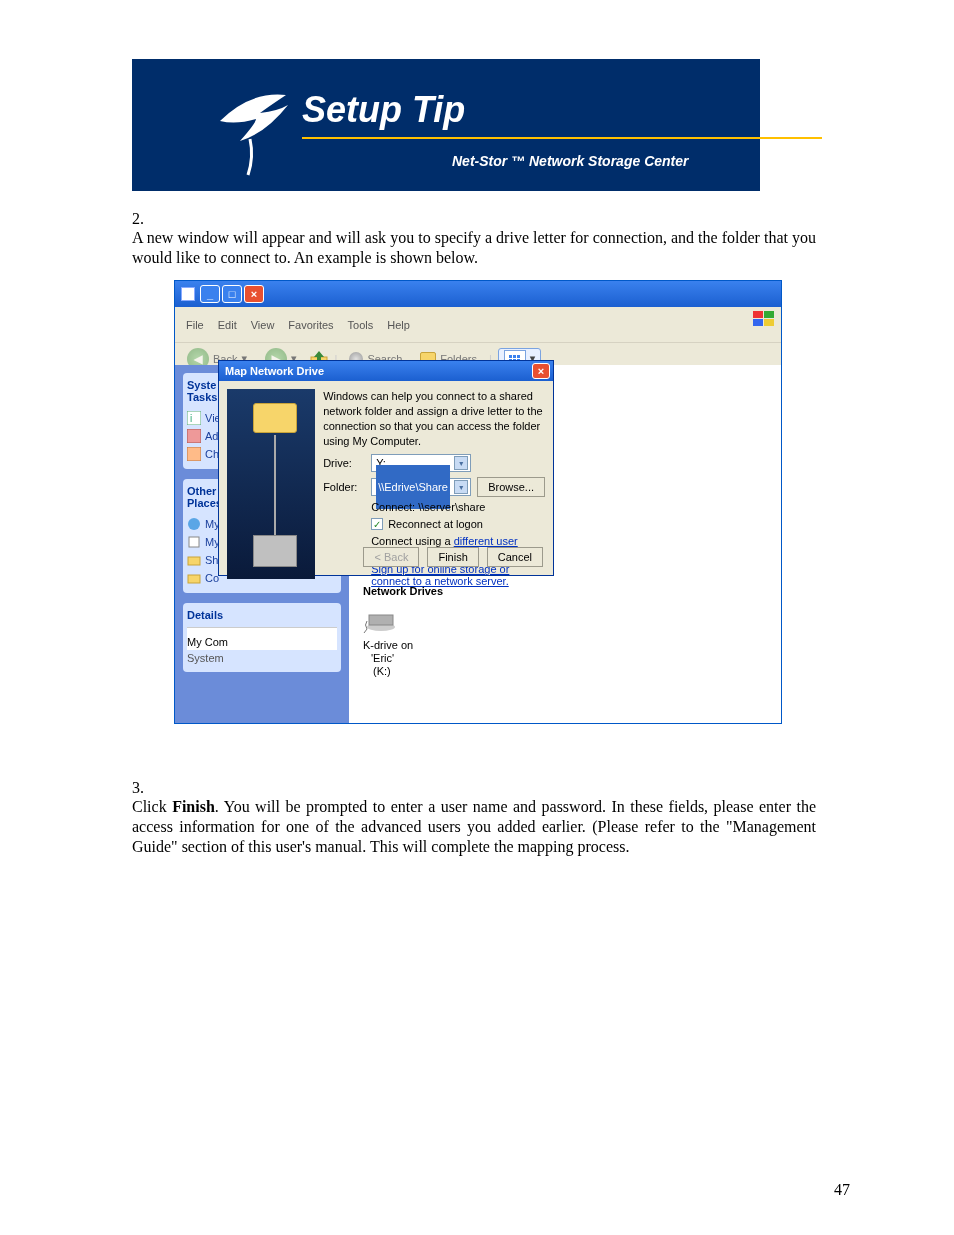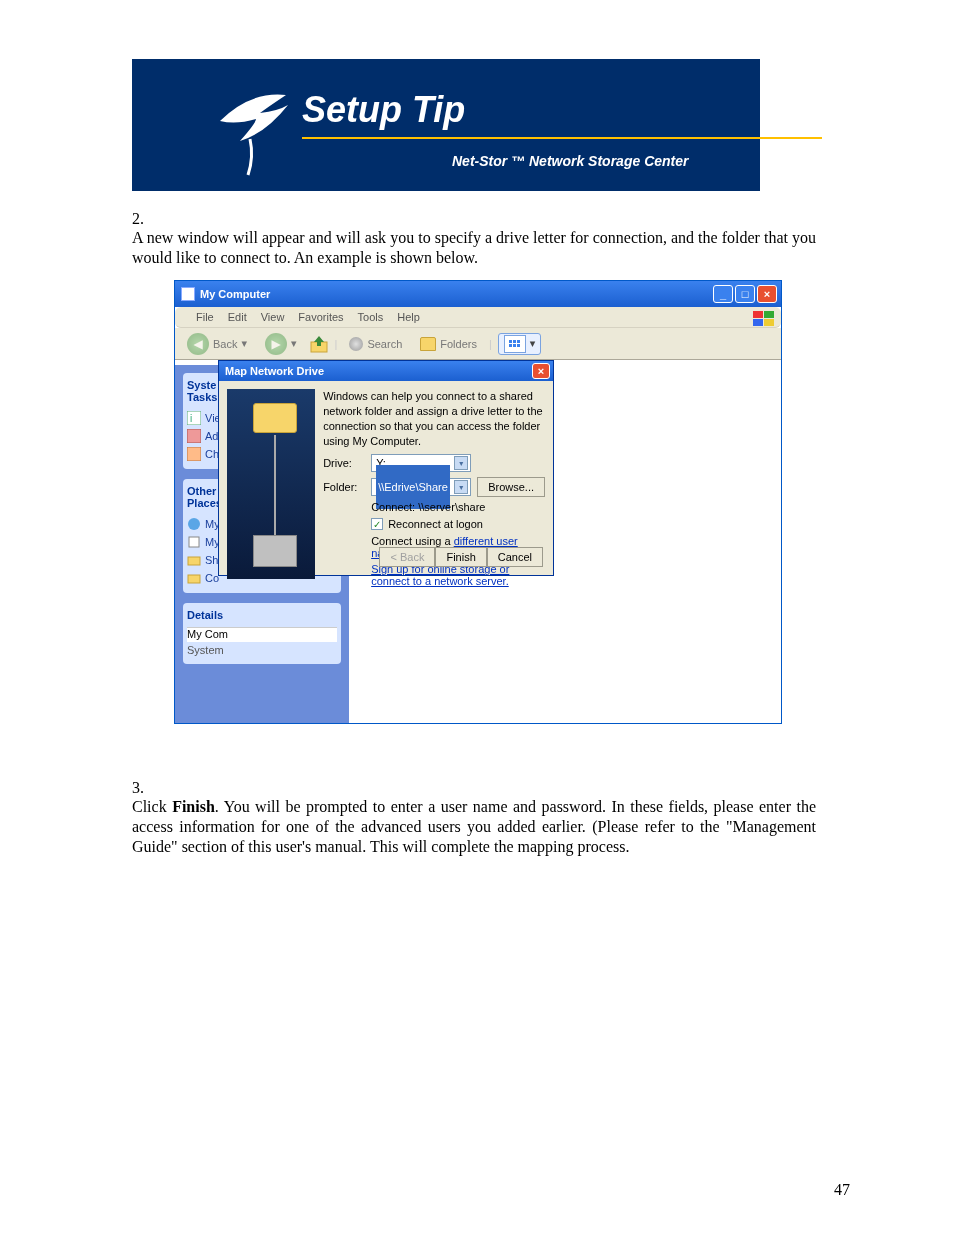--- a/index.html
+++ b/index.html
@@ -20,21 +20,21 @@
   
   .xpwin { position: absolute; left: 174px; top: 280px; width: 608px; height: 444px; font-family: Tahoma, sans-serif; font-size: 11px; background: #fff; border: 1px solid #0058c8; }
   .xp-titlebar { height: 26px; background: linear-gradient(#3a81ee, #1b5fd0); color: #fff; display: flex; align-items: center; padding-left: 6px; }
   .xp-titlebar .ticon { width: 14px; height: 14px; background: #fff; border: 1px solid #88aaff; margin-right: 5px; }
   .xp-titlebar .title { font-weight: bold; flex: 1; }
   .xp-winbtns { display: flex; gap: 2px; margin-right: 4px; }
   .xp-winbtn { width: 20px; height: 18px; border: 1px solid #fff; border-radius: 3px; display: flex; align-items: center; justify-content: center; font-weight: bold; font-size: 11px; }
   .xp-min { background: #3a81ee; color: #fff; }
   .xp-max { background: #3a81ee; color: #fff; }
   .xp-close { background: #e85030; color: #fff; }
-  .xp-menubar { height: 21px; background: #ece9d8; display: flex; align-items: center; padding-left: 21px; gap: 14px; color: #555; border-bottom: 1px solid #d6d2c2; border-radius: 6px; }
+  .xp-menubar { height: 36px; background: #ece9d8; display: flex; align-items: center; padding-left: 11px; gap: 14px; color: #555; border-bottom: 1px solid #d6d2c2; }
   .xp-flag { position: absolute; right: 6px; top: 30px; width: 22px; height: 16px; }
   .xp-toolbar { height: 32px; background: #ece9d8; display: flex; align-items: center; padding-left: 6px; gap: 6px; border-bottom: 1px solid #aca899; }
   .tbtn { display: flex; align-items: center; gap: 4px; padding: 2px 6px; color: #777; }
   .tbtn.active { border: 1px solid #7aa3e0; background: #e8f0ff; border-radius: 3px; padding: 1px 5px; color: #444; }
   .nav-circle { width: 22px; height: 22px; border-radius: 11px; display: inline-flex; align-items: center; justify-content: center; color: #fff; font-size: 12px; }
   .back { background: radial-gradient(#7fc77f,#3a8a3a); opacity: .5; }
   .fwd { background: radial-gradient(#7fc77f,#3a8a3a); opacity: .5; }
   .up { width: 20px; height: 20px; }
   .iconcircle { width: 14px; height: 14px; border-radius: 7px; display:inline-block; }
   .mag { background: radial-gradient(#e0e0e0,#999); }
@@ -45,21 +45,21 @@
   
   .addrbar { height: 6px; background: #fff; }
   .crumb { font-weight: bold; color: #003399; position:absolute; left:166px; top:78px; max-width:180px; overflow:hidden; }
 
   .xp-body { position: absolute; left:0; top:84px; right:0; bottom:0; display:flex; }
   .sidebar { width: 174px; background: #6b8cd9; padding: 8px; color: #fff; }
   .side-panel { background: #d6e4ff; color: #003399; border-radius: 4px; margin-bottom: 10px; padding: 6px 4px; }
   .side-title { font-weight: bold; color: #003399; margin-bottom: 6px; font-size: 11px; }
   .side-item { display:flex; align-items:center; gap:4px; padding: 2px 0; color: #1a3f9c; font-size: 11px; overflow:hidden; white-space:nowrap; }
   .side-ico { width:14px; height:14px; flex:0 0 14px; }
-  .mycom-line { color:#000; background:#fff; border-top:1px solid #ccc; padding-top:0; }
+  .mycom-line { color:#000; background:#fff; border-top:1px solid #ccc; padding-top:8px; }
 
   .content { flex:1; background:#fff; position:relative; padding:10px 14px; }
   .nd-head { font-weight:bold; color:#000; margin-top:210px; }
   .nd-icon { margin-top:8px; }
   .nd-label { margin-top:4px; line-height:1.2; }
 
   
   .mapdlg { position:absolute; left:218px; top:360px; width:336px; height:216px; background:#ece9d8; border:1px solid #003399; font-family: Tahoma, sans-serif; font-size:11px; }
   .map-titlebar { height:20px; background: linear-gradient(#3a81ee,#1b5fd0); color:#fff; display:flex; align-items:center; padding-left:6px; font-weight:bold; }
   .map-titlebar .spacer { flex:1; }
@@ -77,21 +77,21 @@
   .map-select .arrow { margin-left:auto; width:14px; height:14px; background:#c8dbf4; border:1px solid #7f9db9; display:flex; align-items:center; justify-content:center; font-size:8px; color:#4a6fa0; }
   .drive-sel { width:100px; }
   .folder-sel { width:100px; }
   .folder-sel .val { background:#316ac5; color:#fff; padding:16px 2px; }
   .map-btn { height:20px; border:1px solid #9c9a8c; background:#ece9d8; padding:0 10px; display:inline-flex; align-items:center; }
   .map-btn.disabled { color:#a0a0a0; }
   .map-ex { margin-left:48px; margin-top:4px; }
   .map-chk { margin-left:48px; margin-top:5px; display:flex; align-items:center; gap:5px; }
   .chkbx { width:12px; height:12px; border:1px solid #7f9db9; background:#fff; display:flex; align-items:center; justify-content:center; color:#2a8a2a; font-size:10px; }
   .map-link { color:#0030c0; text-decoration:underline; }
-  .map-footer { position:absolute; bottom:8px; right:10px; display:flex; gap:0; }
+  .map-footer { position:absolute; bottom:8px; right:10px; display:flex; gap:8px; }
   
   .pagenum { position:absolute; right:104px; bottom:36px; font-family:"Times New Roman",serif; font-size:16px; }
 </style>
 </head>
 <body>
 
 <div class="banner">
   <svg class="banner-logo" viewBox="0 0 86 108">
     <path d="M10 50 Q40 20 76 24 Q58 36 50 42 Q68 40 78 34 Q56 62 30 70 Q46 52 46 48 Q26 54 10 50 Z" fill="#fff"></path>
     <path d="M40 68 Q44 86 38 104" stroke="#fff" stroke-width="3" fill="none"></path>
@@ -102,21 +102,20 @@
 </div>
 
 <div class="li" style="top:210px">
   <span class="li-num">2.</span>
   <span class="li-body">A new window will appear and will ask you to specify a drive letter for connection, and the folder that you would like to connect to.  An example is shown below.</span>
 </div>
 
 <div class="xpwin">
   <div class="xp-titlebar">
     <div class="ticon"></div>
-    <div class="title">My Computer</div>
     <div class="xp-winbtns">
       <div class="xp-winbtn xp-min">_</div>
       <div class="xp-winbtn xp-max">□</div>
       <div class="xp-winbtn xp-close">×</div>
     </div>
   </div>
   <div class="xp-menubar">
     <span>File</span>
     <span>Edit</span>
     <span>View</span>
@@ -225,20 +224,33 @@
       <div class="side-panel">
         <div class="side-title">Details</div>
         <div class="side-item mycom-line">
             <span>My Com</span>
           </div>
         <div class="side-item" style="color:#555">
             <span>System</span>
           </div>
       </div>
     </div>
+    <div class="content">
+      <div class="nd-head">Network Drives</div>
+      <svg class="nd-icon" width="36" height="28" viewBox="0 0 36 28">
+        <ellipse cx="18" cy="22" rx="14" ry="4" fill="#ccc"></ellipse>
+        <rect x="6" y="10" width="24" height="10" fill="#b0b0b0" stroke="#888"></rect>
+        <path d="M4 24 L1 28 M4 24 Q1 20 4 16" stroke="#777" fill="none"></path>
+      </svg>
+      <div class="nd-label">
+        <span>K-drive on</span><br>
+        <span style="padding-left:8px">'Eric'</span><br>
+        <span style="padding-left:10px">(K:)</span>
+      </div>
+    </div>
   </div>
 </div>
 
 <div class="mapdlg">
   <div class="map-titlebar">
     <span>Map Network Drive</span>
     <span class="spacer"></span>
     <div class="map-close">×</div>
   </div>
   <div class="map-body">

